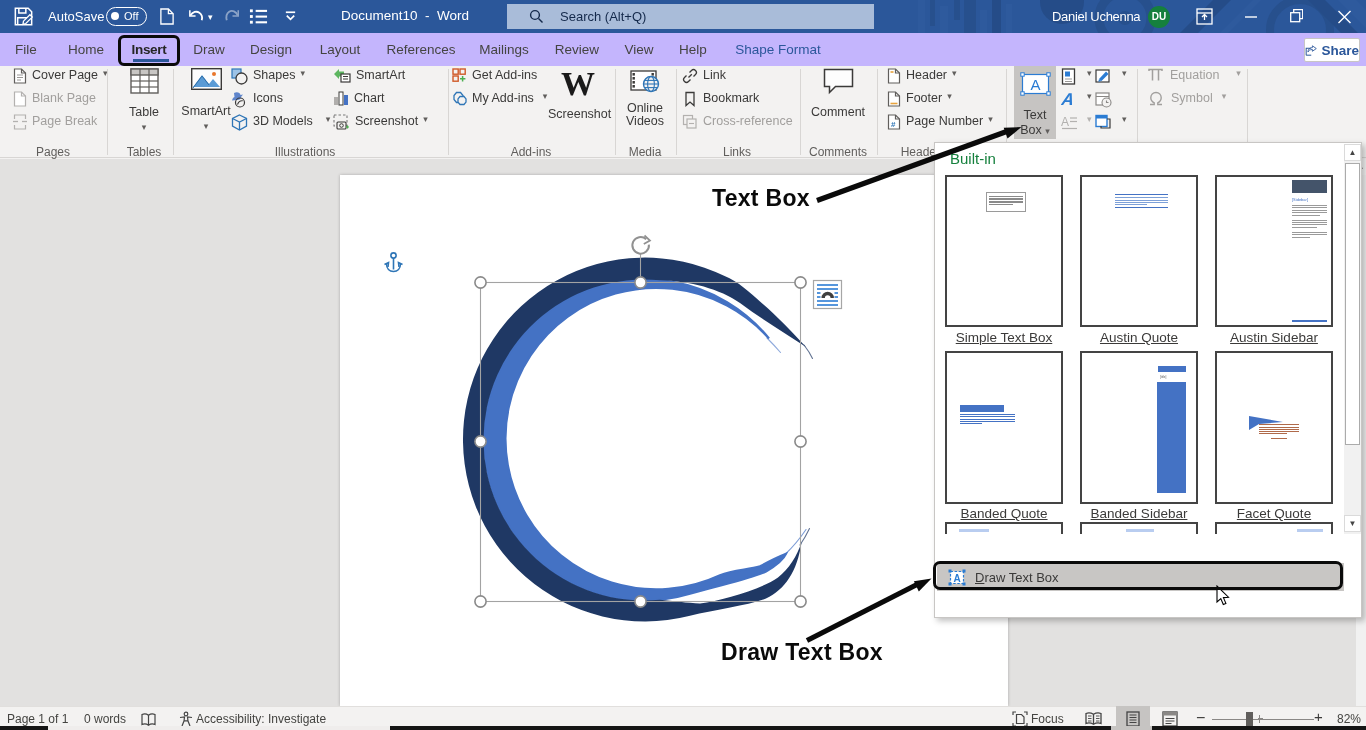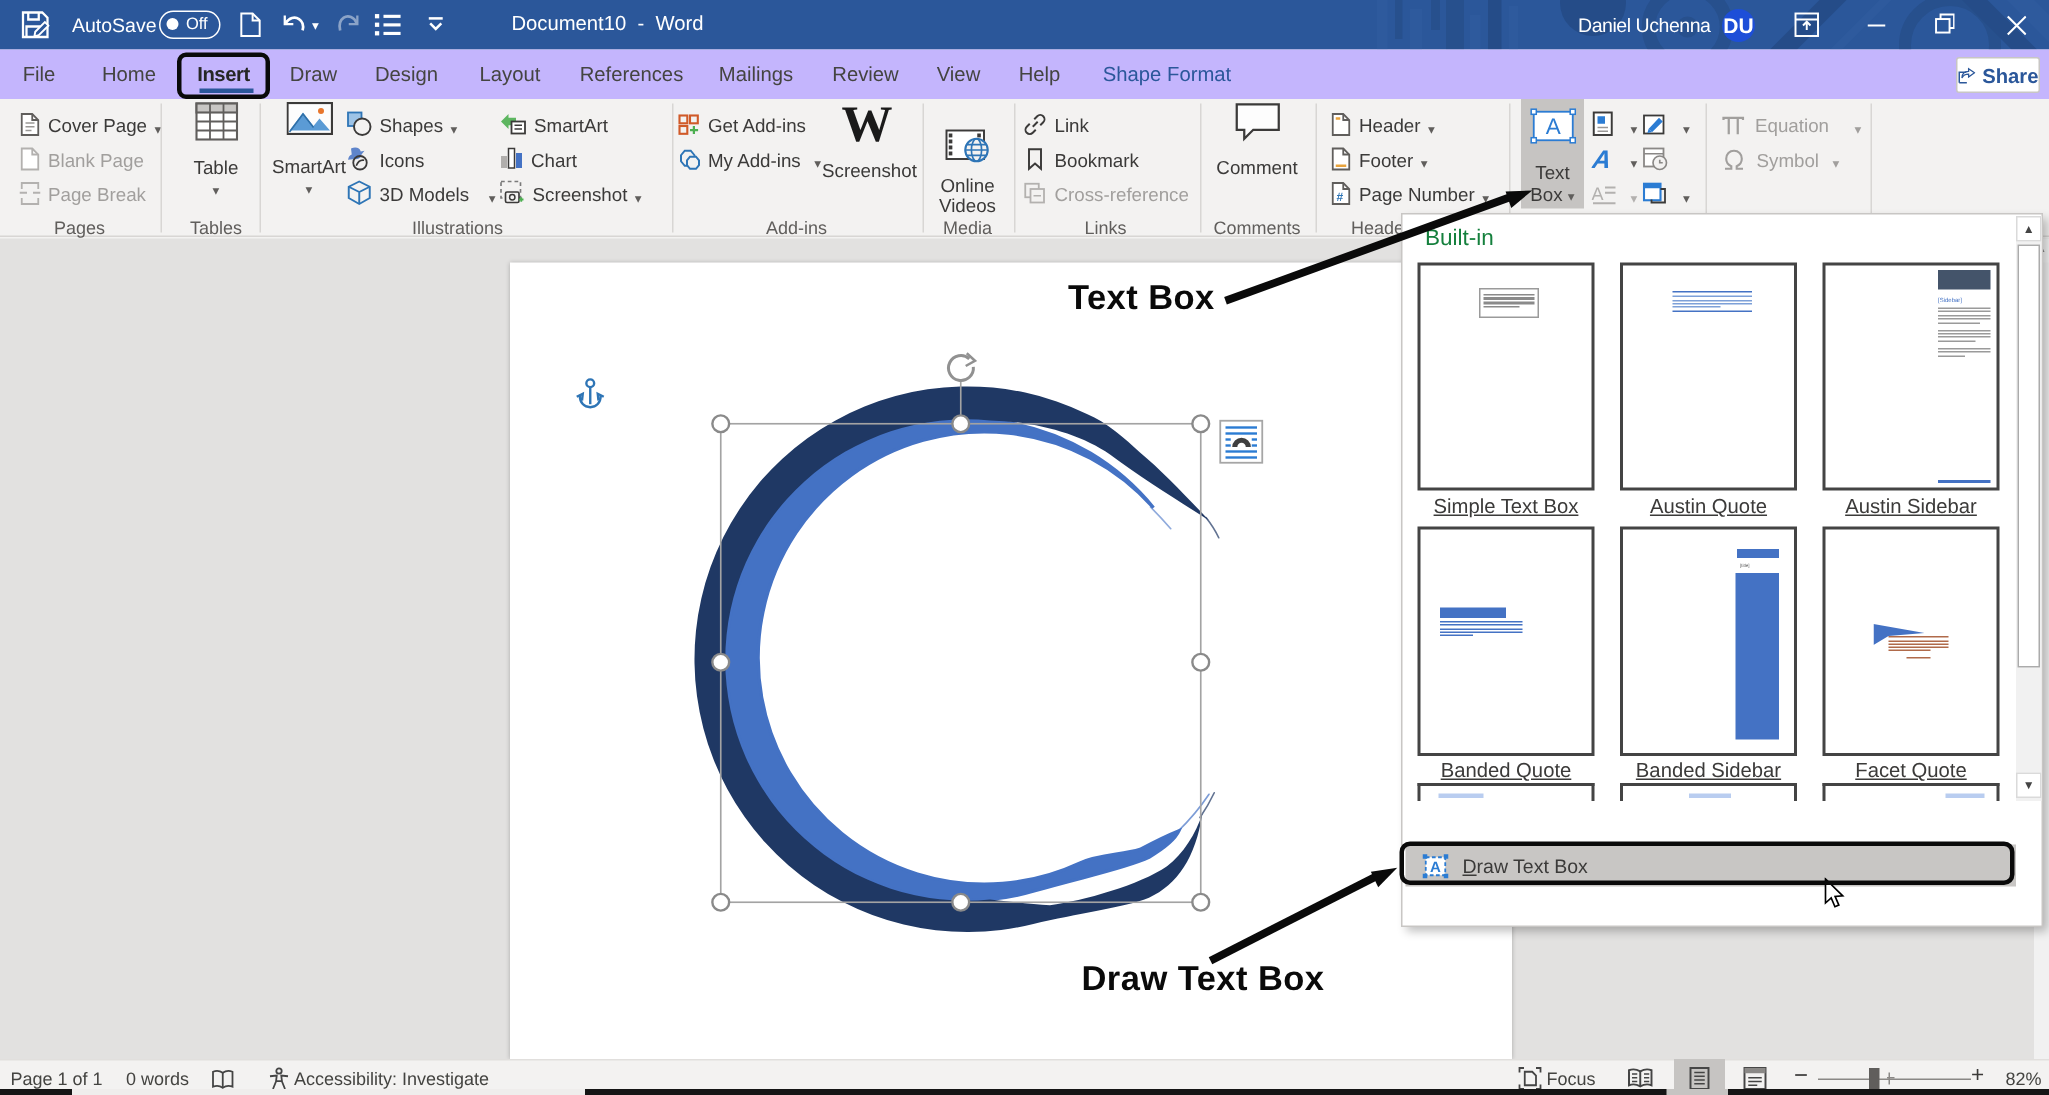--- a/index.html
+++ b/index.html
@@ -14,21 +14,21 @@
   #tabrow { position:absolute; left:0; top:33px; width:1366px; height:33px; background:#c4b5fd; }
   .tab { position:absolute; top:0; height:33px; line-height:33px; font-size:13.5px; color:#444441; text-align:center; }
   
   #ribbon { position:absolute; left:0; top:66px; width:1366px; height:92px; background:#f3f2f1; border-bottom:1px solid #d8d6d4; }
   .glabel { position:absolute; font-size:12px; color:#605e5c; text-align:center; top:79px; }
   .gsep { position:absolute; top:3px; height:86px; width:1px; background:#d8d6d4; }
   .rlabel { font-size:12.5px; color:#3b3a39; white-space:nowrap; }
   .gray .rlabel, .rlabel.gray { color:#a19f9d; }
   .chev { font-size:9px; color:#605e5c; }
   .bigbtn { position:absolute; text-align:center; font-size:12.5px; color:#3b3a39; }
-  .row-item { position:absolute; height:23px; display:flex; align-items:flex-end; gap:5px; font-size:12.5px; color:#3b3a39; white-space:nowrap; }
+  .row-item { position:absolute; height:23px; display:flex; align-items:flex-start; gap:5px; font-size:12.5px; color:#3b3a39; white-space:nowrap; }
   
   #docarea { position:absolute; left:0; top:159px; width:1366px; height:547px; background:#e2e1e0; overflow:hidden; }
   #page { position:absolute; left:340px; top:16px; width:668px; height:531px; background:#ffffff; box-shadow:0 0 3px rgba(0,0,0,.25); }
   
   #panel { position:absolute; left:934px; top:142px; width:428px; height:476px; background:#ffffff; border:1px solid #c8c6c4; box-shadow:3px 3px 6px rgba(0,0,0,.25); }
   .thumb { position:absolute; width:118px; background:#ffffff; border:2px solid #444444; }
   .tlabel { position:absolute; font-size:13.5px; color:#3b3a39; text-align:center; width:140px;text-decoration:underline; }
   .menurow { position:absolute; left:1px; width:410px; height:26px; display:flex; align-items:center; font-size:13px; color:#3b3a39; }
   
   #statusbar { position:absolute; left:0; top:706px; width:1366px; height:24px; background:#f3f2f1; border-top:1px solid #e1dfdd; font-size:12px; color:#444441; }
@@ -101,22 +101,29 @@
         <rect x="7" y="7.5" width="12" height="2.2" fill="#ffffff"></rect>
       <rect x="1" y="13" width="3" height="3" fill="#ffffff"></rect>
         <rect x="7" y="13.5" width="12" height="2.2" fill="#ffffff"></rect>
     </svg>
 
     <svg class="abs" style="left:284px;top:11px" width="13" height="12" viewBox="0 0 14 12">
       <rect x="2" y="0" width="10" height="1.8" fill="#ffffff"></rect>
       <path d="M3 4.5 L7 8.5 L11 4.5" fill="none" stroke="#ffffff" stroke-width="1.8"></path>
     </svg>
     <div class="abs txt" style="left:330px;top:8px;width:150px;text-align:center;font-size:13.5px">Document10&nbsp; -&nbsp; Word</div>
+    <div id="searchbox">
+      <svg style="margin-left:22px" width="15" height="15" viewBox="0 0 15 15">
+        <circle cx="6" cy="6" r="4.4" fill="none" stroke="#14294b" stroke-width="1.4"></circle>
+        <line x1="9.5" y1="9.5" x2="13.5" y2="13.5" stroke="#14294b" stroke-width="1.4"></line>
+      </svg>
+      <span style="margin-left:16px">Search (Alt+Q)</span>
+    </div>
     <div class="abs txt" style="left:1052px;top:9px;font-size:13px;letter-spacing:-0.3px">Daniel Uchenna</div>
-    <div class="abs" style="left:1148px;top:6px;width:22px;height:22px;border-radius:50%;background:#1d4ed8;color:#fff;font-size:14px;font-weight:bold;text-align:center;line-height:22px">DU</div>
+    <div class="abs" style="left:1148px;top:6px;width:22px;height:22px;border-radius:50%;background:#15803d;color:#fff;font-size:10px;font-weight:bold;text-align:center;line-height:22px">DU</div>
 
     <svg class="abs" style="left:1196px;top:8px" width="17" height="17" viewBox="0 0 17 17">
       <rect x="1" y="1" width="15" height="15" fill="none" stroke="#ffffff" stroke-width="1.3"></rect>
       <line x1="1" y1="5" x2="16" y2="5" stroke="#ffffff" stroke-width="1.3"></line>
       <path d="M8.5 12 v-5 M6 9 l2.5-2.5 L11 9" fill="none" stroke="#ffffff" stroke-width="1.3"></path>
     </svg>
 
     <svg class="abs" style="left:1245px;top:8px" width="12" height="17" viewBox="0 0 12 17">
         <line x1="0" y1="9" x2="12" y2="9" stroke="#ffffff" stroke-width="1.4"></line>
       </svg>
@@ -282,21 +289,21 @@
       <span class="rlabel">My Add-ins</span>
         <span class="chev" style="margin-left:4px">▾</span>
     </div>
     <div class="bigbtn" style="left:548px;top:4px;width:60px">
       <div style="font-family:'Liberation Serif',serif;font-size:34px;line-height:28px;color:#1a1a1a;font-weight:bold">W</div>
       <div style="margin-top:9px">Screenshot</div>
     </div>
     <div class="glabel" style="left:501px;width:60px">Add-ins</div>
     <div class="gsep" style="left:615px"></div>
 
-    <div class="bigbtn" style="left:619px;top:20px;width:52px">
+    <div class="bigbtn" style="left:619px;top:4px;width:52px">
       <svg width="31" height="23" viewBox="0 0 31 23">
           <rect x="1" y="1" width="25" height="19" fill="#fff" stroke="#3b3a39" stroke-width="1.3"></rect>
           <g fill="#3b3a39">
             <rect x="2.5" y="3" width="2.4" height="2.6"></rect>
             <rect x="2.5" y="7" width="2.4" height="2.6"></rect>
             <rect x="2.5" y="11" width="2.4" height="2.6"></rect>
             <rect x="2.5" y="15" width="2.4" height="2.6"></rect>
             <rect x="21.5" y="3" width="2.4" height="2.6"></rect>
             <rect x="21.5" y="7" width="2.4" height="2.6"></rect>
           </g>

